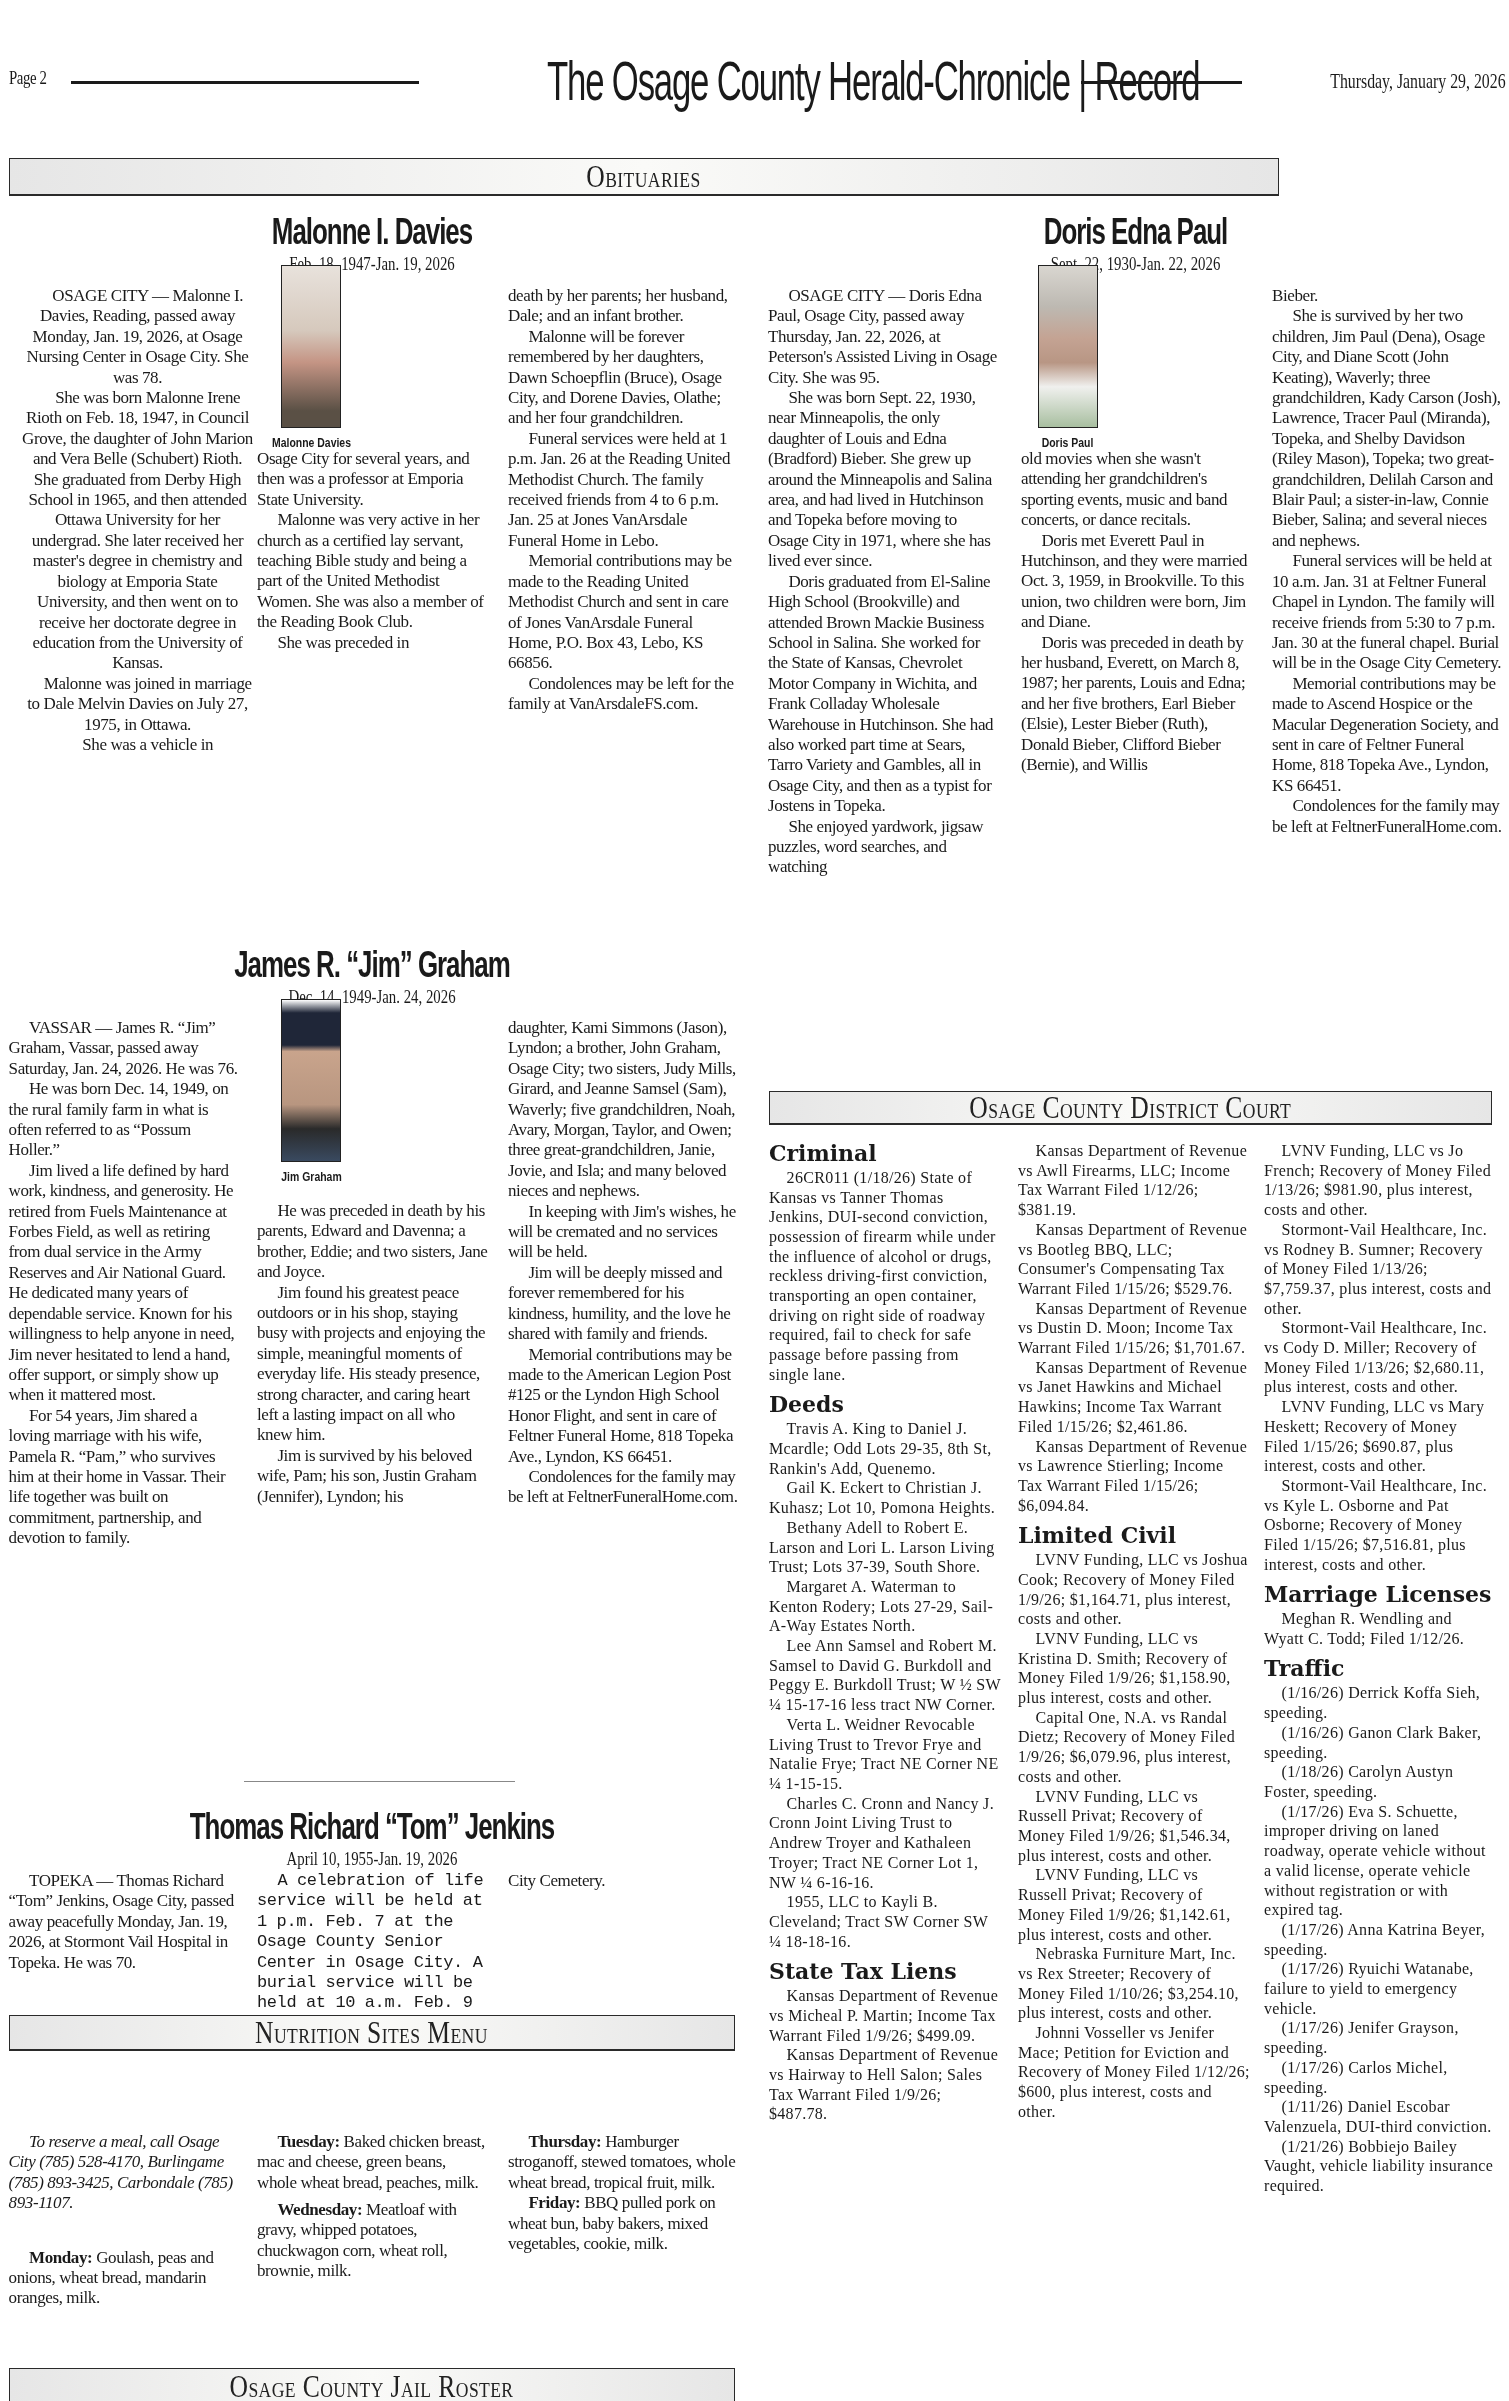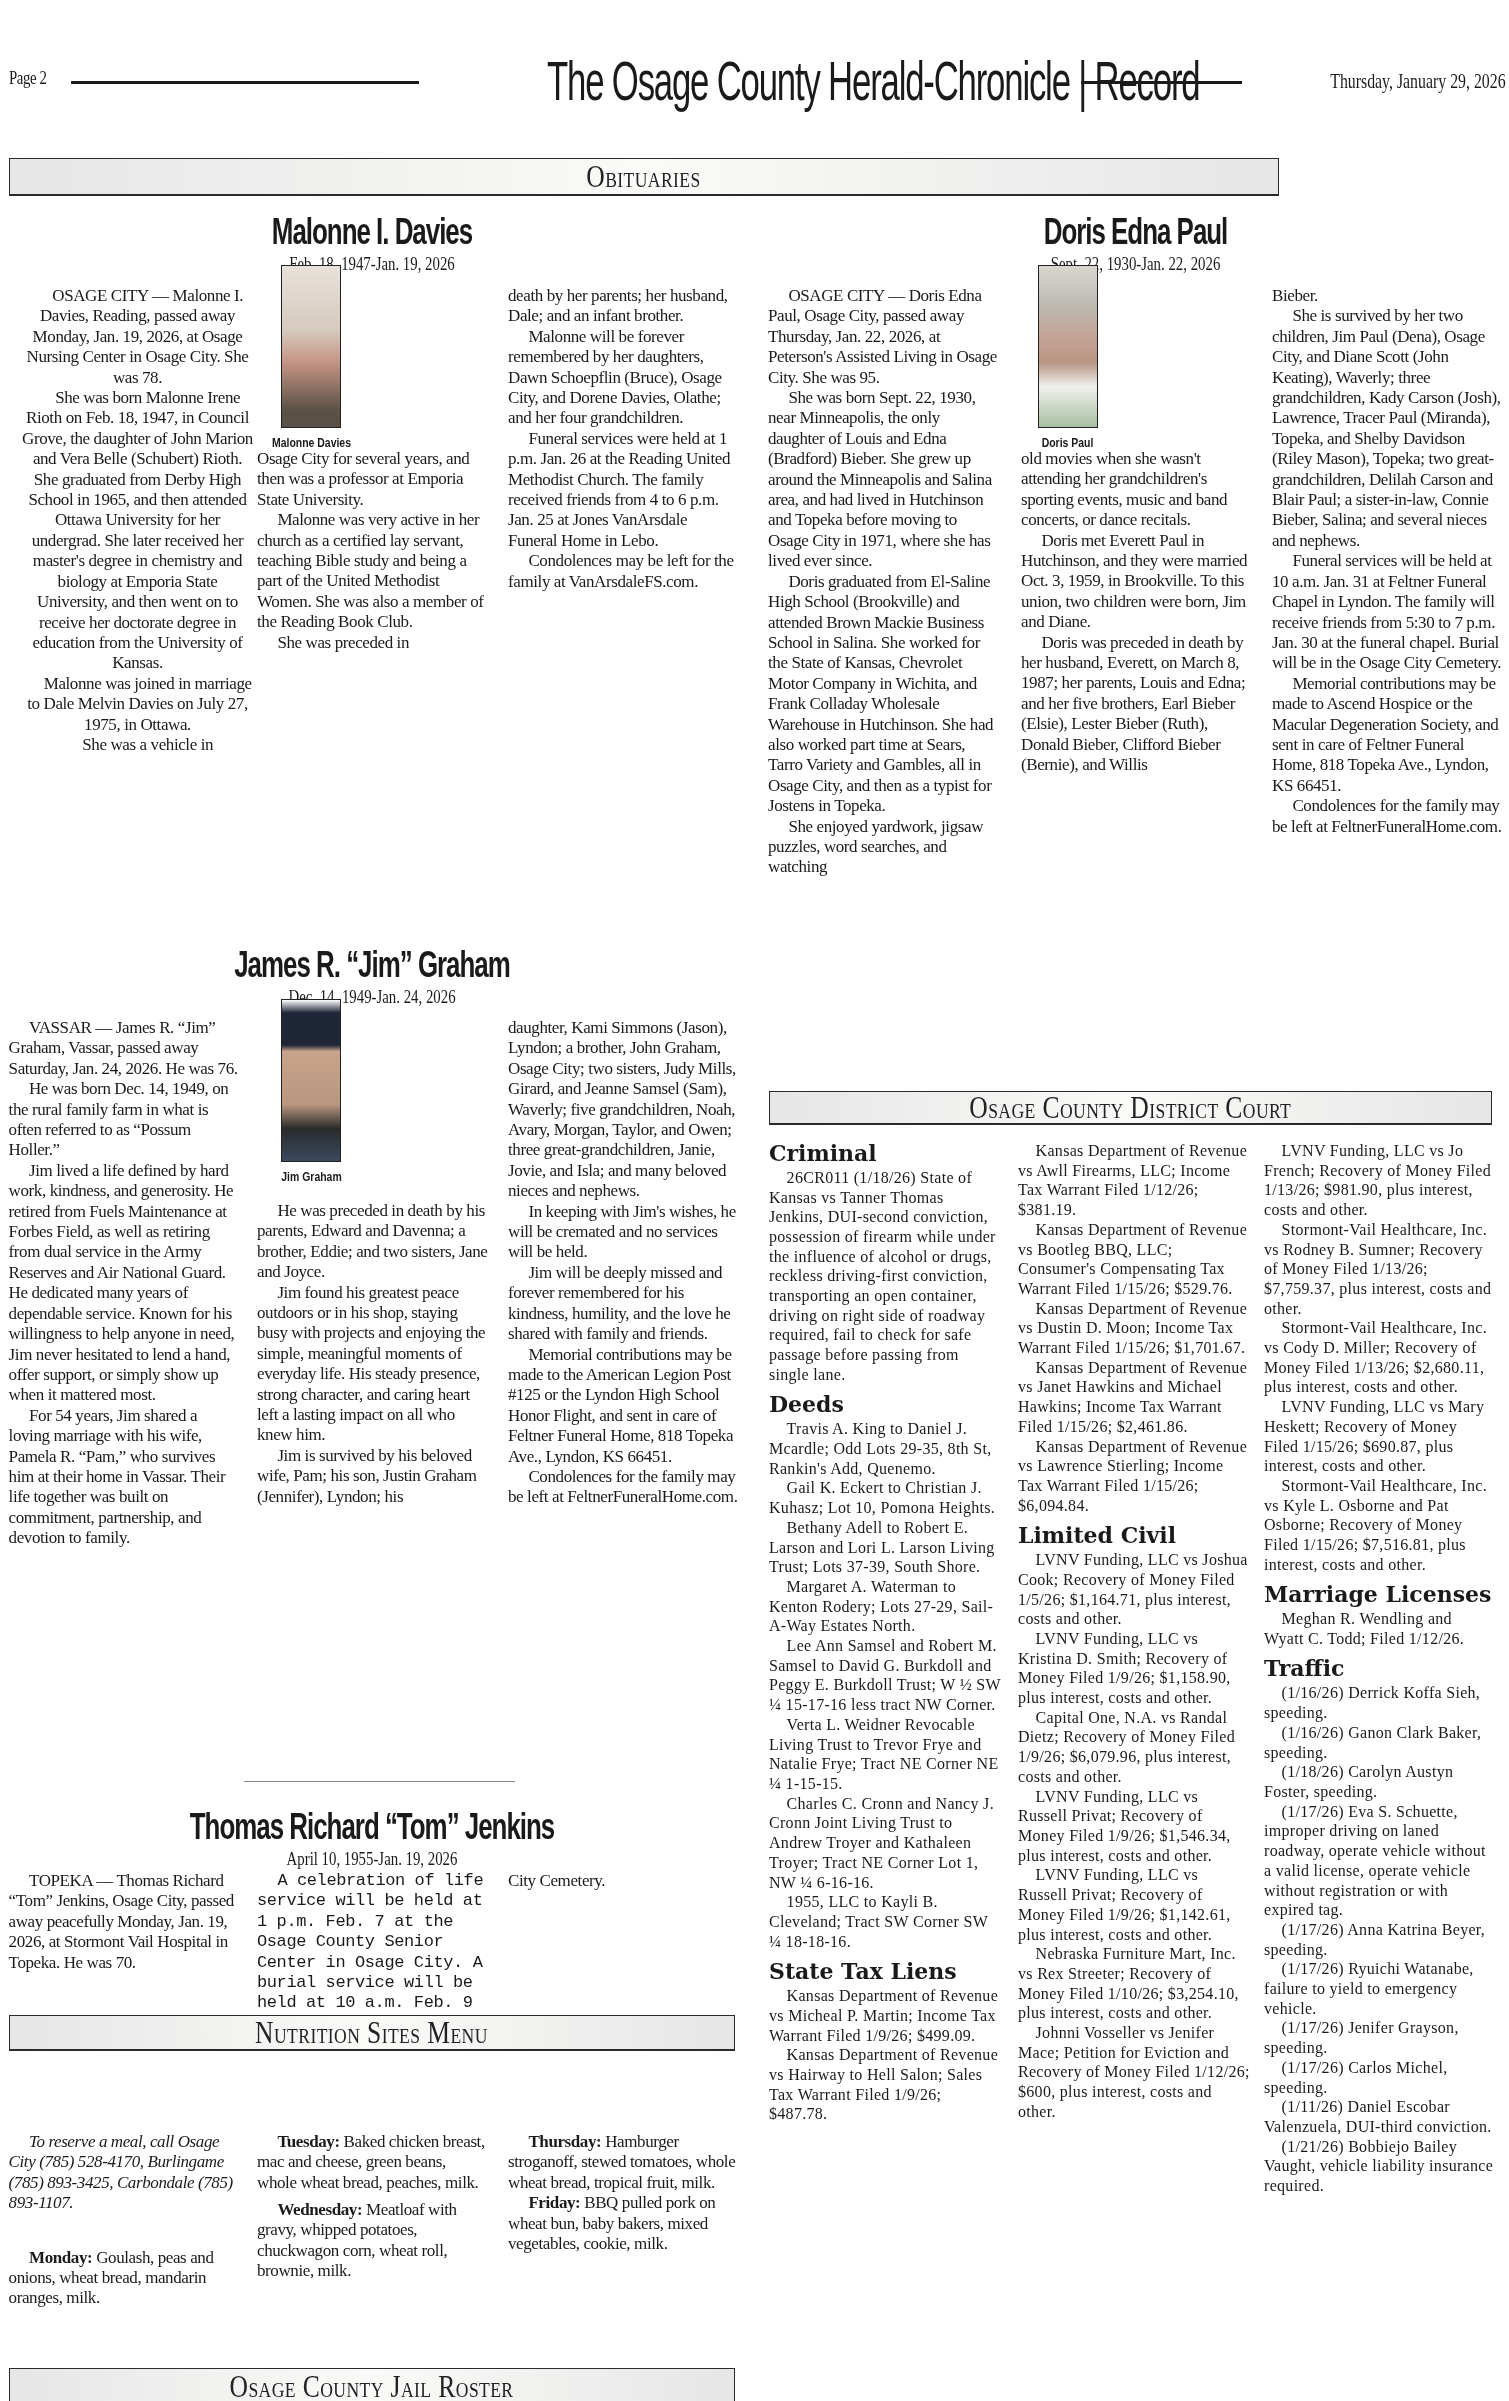--- a/index.html
+++ b/index.html
@@ -70,20 +70,21 @@
 <div class="abs caption" style="left:255px;top:435px;width:113px;">Malonne Davies</div>
 <div class="abs col narrow" style="left:257px;top:449px;width:231px;">
   <p style="text-indent:0">Osage City for several years, and then was a professor at Emporia State University.</p>
   <p>Malonne was very active in her church as a certified lay servant, teaching Bible study and being a part of the United Methodist Women. She was also a member of the Reading Book Club.</p>
   <p>She was preceded in</p>
 </div>
 <div class="abs col narrow" style="left:508px;top:286px;width:231px;">
   <p style="text-indent:0">death by her parents; her husband, Dale; and an infant brother.</p>
   <p>Malonne will be forever remembered by her daughters, Dawn Schoepflin (Bruce), Osage City, and Dorene Davies, Olathe; and her four grandchildren.</p>
   <p>Funeral services were held at 1 p.m. Jan. 26 at the Reading United Methodist Church. The family received friends from 4 to 6 p.m. Jan. 25 at Jones VanArsdale Funeral Home in Lebo.</p>
+  <p>Memorial contributions may be made to the Reading United Methodist Church and sent in care of Jones VanArsdale Funeral Home, P.O. Box 43, Lebo, KS 66856.</p>
   <p>Condolences may be left for the family at VanArsdaleFS.com.</p>
 </div>
 
 <div class="abs" style="left:8.6px;top:944px;width:726px;">
   <div class="obit-name">James R. “Jim” Graham</div>
   <div class="obit-dates">Dec. 14, 1949-Jan. 24, 2026</div>
 </div>
 <div class="abs col narrow" style="left:8.6px;top:1018px;width:231px;">
   <p>VASSAR — James R. “Jim” Graham, Vassar, passed away Saturday, Jan. 24, 2026. He was 76.</p>
   <p>He was born Dec. 14, 1949, on the rural family farm in what is often referred to as “Possum Holler.”</p>
@@ -165,21 +166,21 @@
   <p>Kansas Department of Revenue vs Micheal P. Martin; Income Tax Warrant Filed 1/9/26; $499.09.</p>
   <p>Kansas Department of Revenue vs Hairway to Hell Salon; Sales Tax Warrant Filed 1/9/26; $487.78.</p>
 </div>
 <div class="abs court" style="left:1018px;top:1141px;width:233px;">
   <p>Kansas Department of Revenue vs Awll Firearms, LLC; Income Tax Warrant Filed 1/12/26; $381.19.</p>
   <p>Kansas Department of Revenue vs Bootleg BBQ, LLC; Consumer's Compensating Tax Warrant Filed 1/15/26; $529.76.</p>
   <p>Kansas Department of Revenue vs Dustin D. Moon; Income Tax Warrant Filed 1/15/26; $1,701.67.</p>
   <p>Kansas Department of Revenue vs Janet Hawkins and Michael Hawkins; Income Tax Warrant Filed 1/15/26; $2,461.86.</p>
   <p>Kansas Department of Revenue vs Lawrence Stierling; Income Tax Warrant Filed 1/15/26; $6,094.84.</p>
   <h3>Limited Civil</h3>
-  <p>LVNV Funding, LLC vs Joshua Cook; Recovery of Money Filed 1/5/26; $1,164.71, plus interest, costs and other.</p>
+  <p>LVNV Funding, LLC vs Joshua Cook; Recovery of Money Filed 1/9/26; $1,164.71, plus interest, costs and other.</p>
   <p>LVNV Funding, LLC vs Kristina D. Smith; Recovery of Money Filed 1/9/26; $1,158.90, plus interest, costs and other.</p>
   <p>Capital One, N.A. vs Randal Dietz; Recovery of Money Filed 1/9/26; $6,079.96, plus interest, costs and other.</p>
   <p>LVNV Funding, LLC vs Russell Privat; Recovery of Money Filed 1/9/26; $1,546.34, plus interest, costs and other.</p>
   <p>LVNV Funding, LLC vs Russell Privat; Recovery of Money Filed 1/9/26; $1,142.61, plus interest, costs and other.</p>
   <p>Nebraska Furniture Mart, Inc. vs Rex Streeter; Recovery of Money Filed 1/10/26; $3,254.10, plus interest, costs and other.</p>
   <p>Johnni Vosseller vs Jenifer Mace; Petition for Eviction and Recovery of Money Filed 1/12/26; $600, plus interest, costs and other.</p>
 </div>
 <div class="abs court" style="left:1264px;top:1141px;width:231px;">
   <p>LVNV Funding, LLC vs Jo French; Recovery of Money Filed 1/13/26; $981.90, plus interest, costs and other.</p>
   <p>Stormont-Vail Healthcare, Inc. vs Rodney B. Sumner; Recovery of Money Filed 1/13/26; $7,759.37, plus interest, costs and other.</p>

